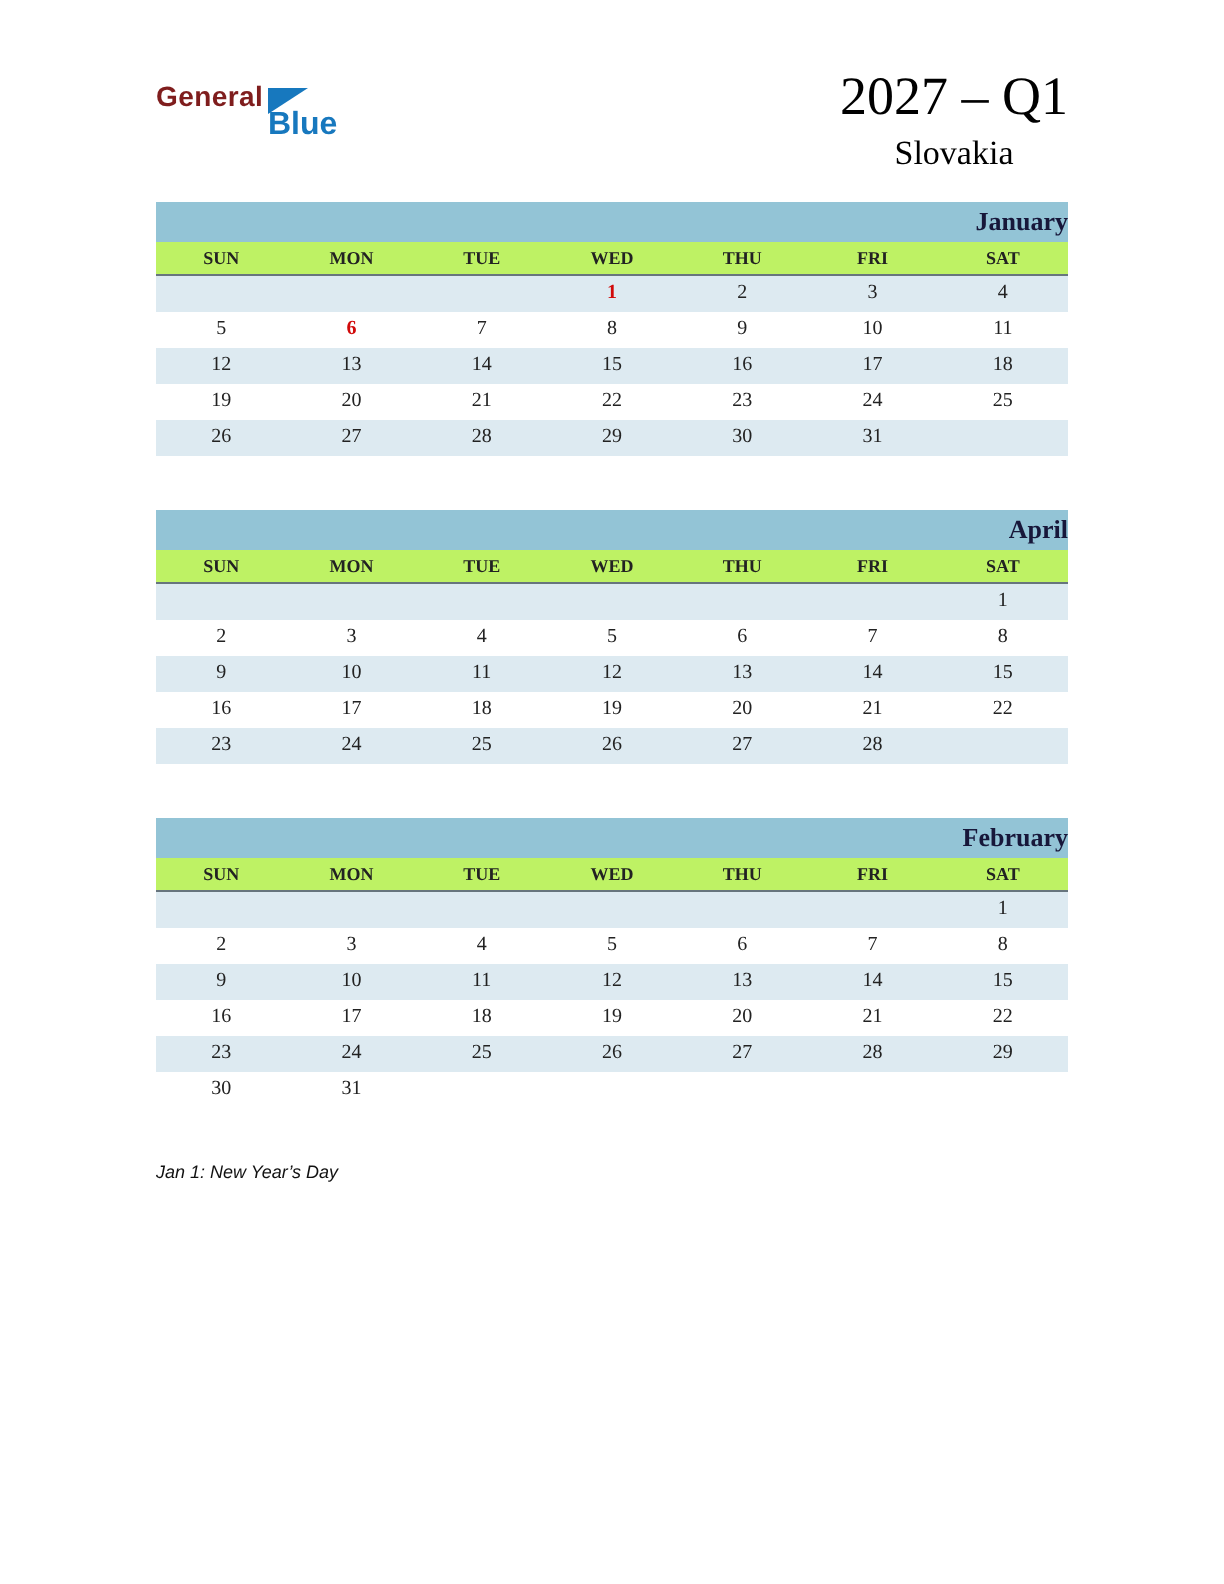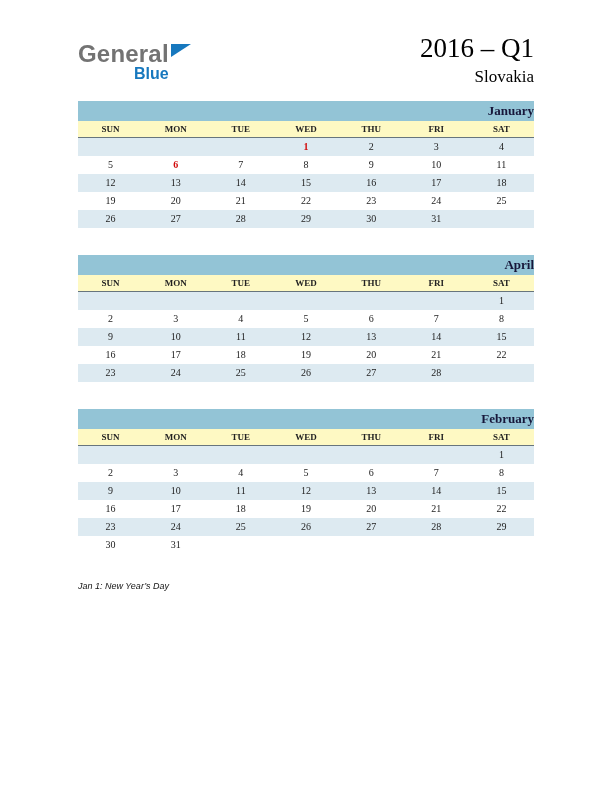--- a/index.html
+++ b/index.html
@@ -9,49 +9,49 @@
     font-family: "Liberation Serif", serif;
     position: relative;
     overflow: hidden;
   }
   .page { padding: 34px 78px 0 78px; }
 
   
   .top { display: flex; justify-content: space-between; align-items: flex-start; }
   .logo { font-family: "Liberation Sans", sans-serif; padding-top: 6px; }
   .logo-row1 { display: flex; align-items: flex-start; }
-  .logo-general { font-size: 24px; font-weight: bold; color: #737373; letter-spacing: 0.2px; }
+  .logo-general { font-size: 14px; font-weight: bold; color: #7f1d1d; letter-spacing: 0.2px; }
   .logo-tri {
     width: 0; height: 0;
     border-left: 20px solid #1778be;
     border-bottom: 13px solid transparent;
     margin-left: 2px; margin-top: 4px;
   }
   .logo-blue { font-size: 16px; font-weight: bold; color: #1778be; margin-left: 56px; margin-top: -3px; }
   .title-block { text-align: right; }
   .title { font-size: 27px; color: #000; line-height: 1.1; }
-  .subtitle { font-size: 17px; color: #000; margin-top: 3px; }
+  .subtitle { font-size: 17px; color: #000; margin-top: 3px; text-align: center; }
 
   
   .months { margin-top: 14px; }
   .month { margin-bottom: 27px; }
   .month-band {
     background: #93c4d6;
     text-align: right;
     font-weight: bold;
     font-size: 13px;
     color: #17173a;
     height: 20px; line-height: 20px;
   }
   table { width: 100%; border-collapse: collapse; table-layout: fixed; }
   tr.dow th {
     font-size: 9px; font-weight: bold; color: #222;
     height: 17px; text-align: center;
     border-bottom: 1px solid #67757d;
-    background: #fef9c3;
+    background: #bef264;
   }
   td {
     text-align: center;
     font-size: 10px;
     color: #222;
     height: 18px;
   }
   tr.alt { background: #ddeaf1; }
   td.red { color: #d10a0a; font-weight: bold; }
 
@@ -72,21 +72,21 @@
 
   <div class="top">
     <div class="logo">
       <div class="logo-row1">
         <span class="logo-general">General</span>
         <span class="logo-tri"></span>
       </div>
       <div class="logo-blue">Blue</div>
     </div>
     <div class="title-block">
-      <div class="title">2016 – Q1</div>
+      <div class="title">2027 – Q1</div>
       <div class="subtitle">Slovakia</div>
     </div>
   </div>
 
   <div class="months">
       <div class="month">
         <div class="month-band">January</div>
         <table>
           <thead>
             <tr class="dow">

